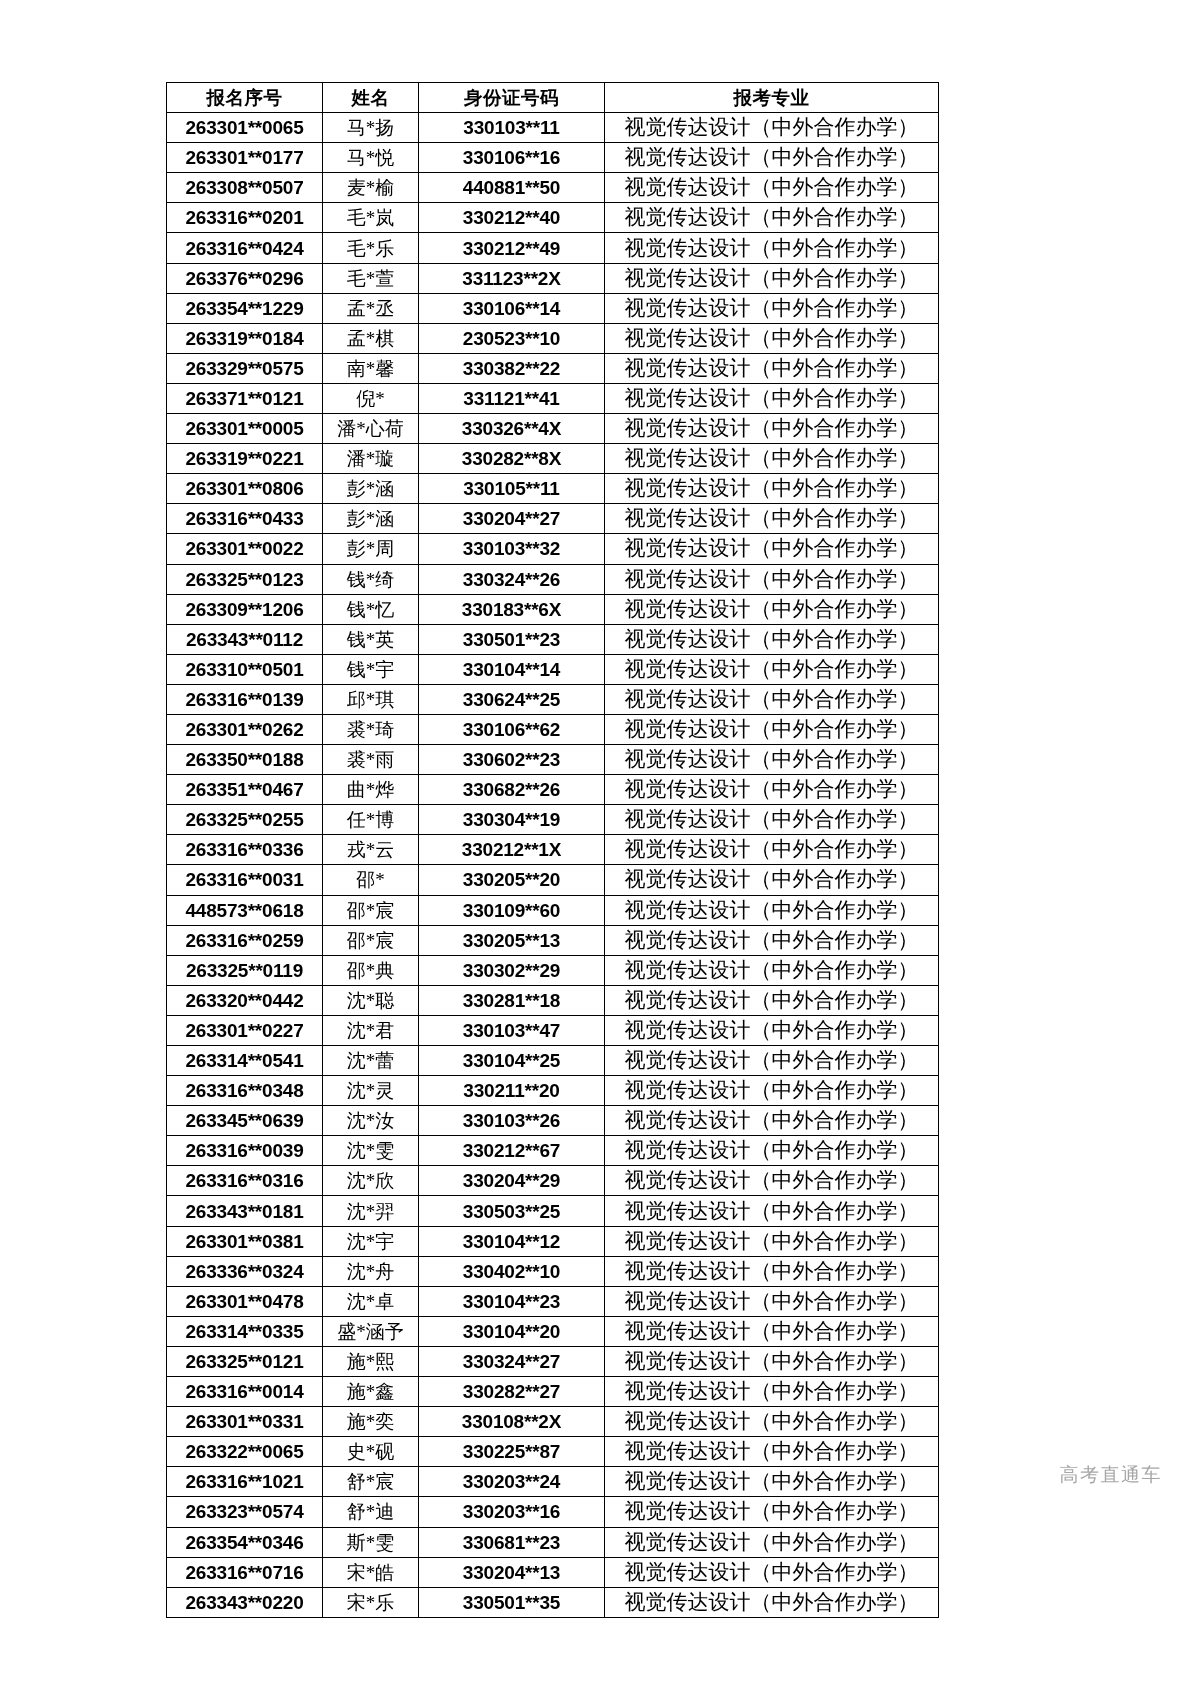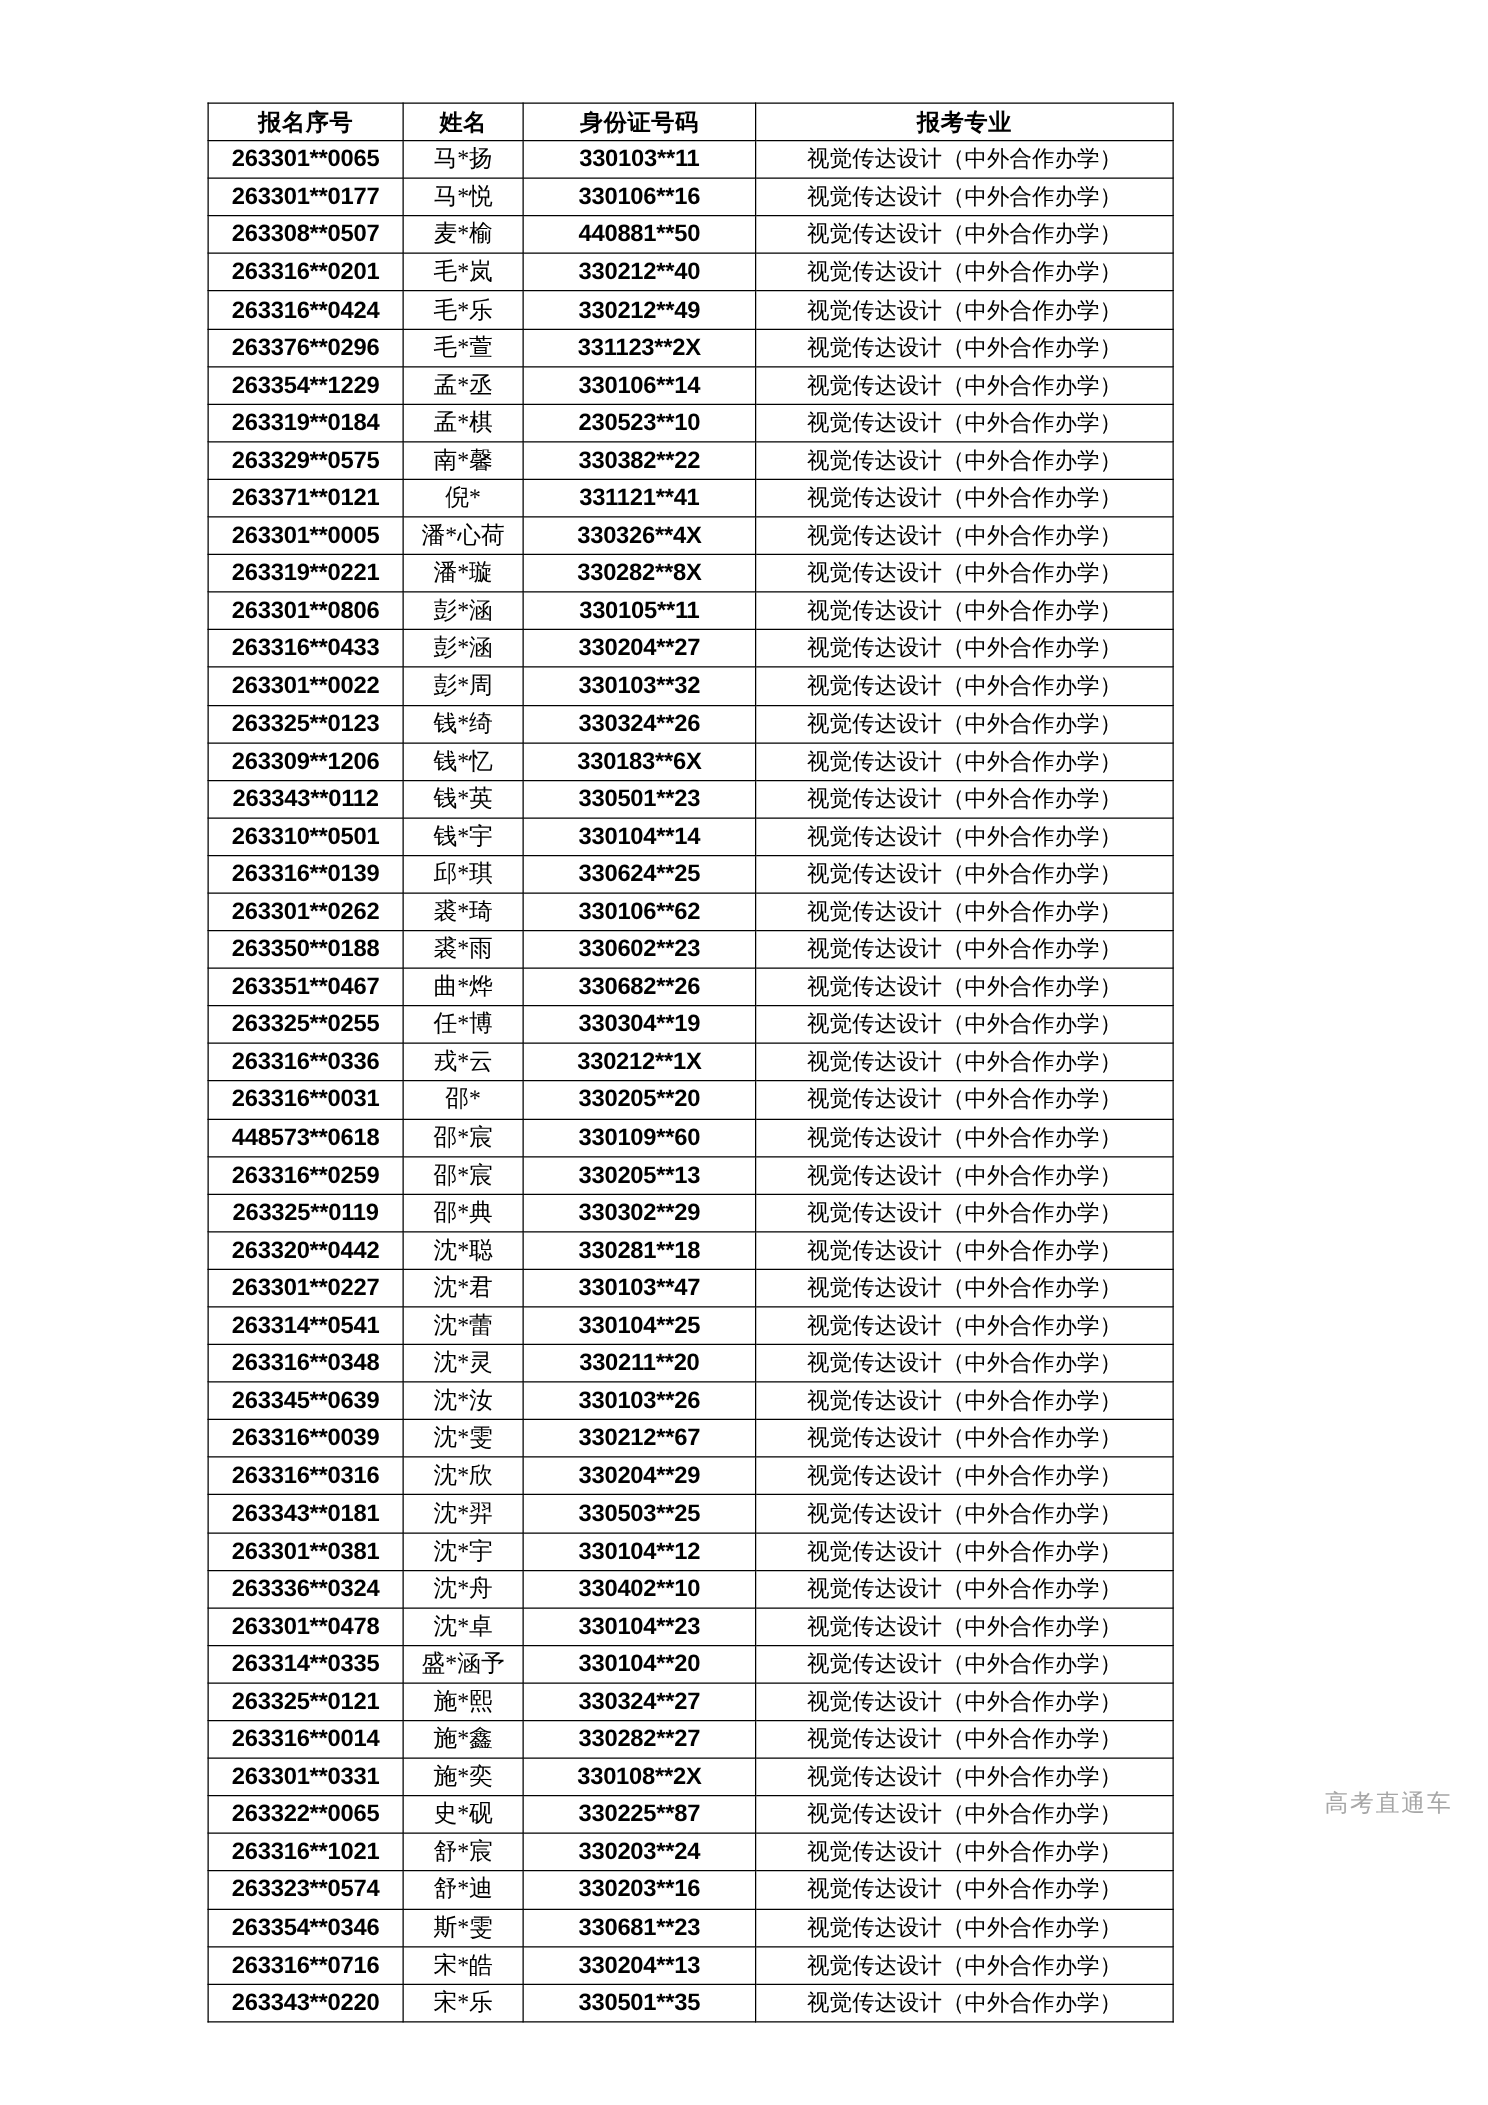--- a/index.html
+++ b/index.html
@@ -63,27 +63,27 @@
     font-size: 19px;
     letter-spacing: -0.2px;
   }
   td.name {
     font-family: "Liberation Serif", "DejaVu Serif", serif;
     font-size: 19px;
     letter-spacing: 0px;
   }
   td.major {
     font-family: "Liberation Serif", "DejaVu Serif", serif;
-    font-size: 18px;
+    font-size: 21px;
     letter-spacing: 0px;
   }
   .watermark {
     position: absolute;
     right: 28px;
-    bottom: 44px;
+    bottom: 12px;
     font-family: "Liberation Sans", "DejaVu Sans", sans-serif;
     font-size: 19px;
     color: #a6a6a6;
     letter-spacing: 1.5px;
     user-select: none;
   }
 </style>
 </head>
 <body>
 

